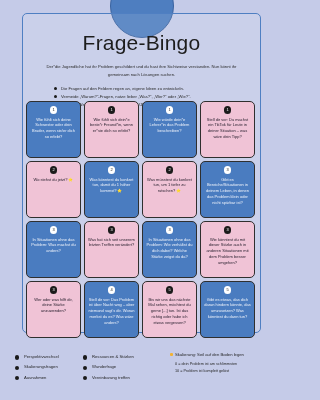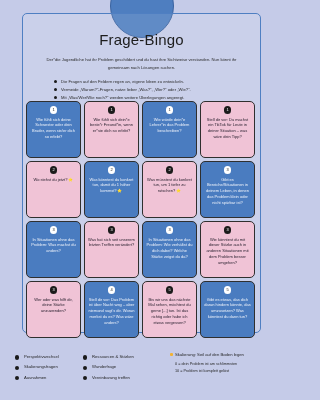--- a/index.html
+++ b/index.html
@@ -22,21 +22,21 @@
     position:absolute;left:22px;top:13px;
     width:239px;height:320px;
     box-sizing:border-box;
     border:1.2px solid #4f7fc2;
     border-radius:5px;
     background:rgba(255,255,255,0.10);
   }
 
   .title{
     text-align:center;
-    font-size:15px;
+    font-size:21px;
     font-weight:400;
     letter-spacing:.2px;
     margin:17px 0 0 0;
     color:#1d1d1d;
   }
 
   .intro{
     margin:8px 14px 0 14px;
     text-align:center;
     font-size:4.2px;

